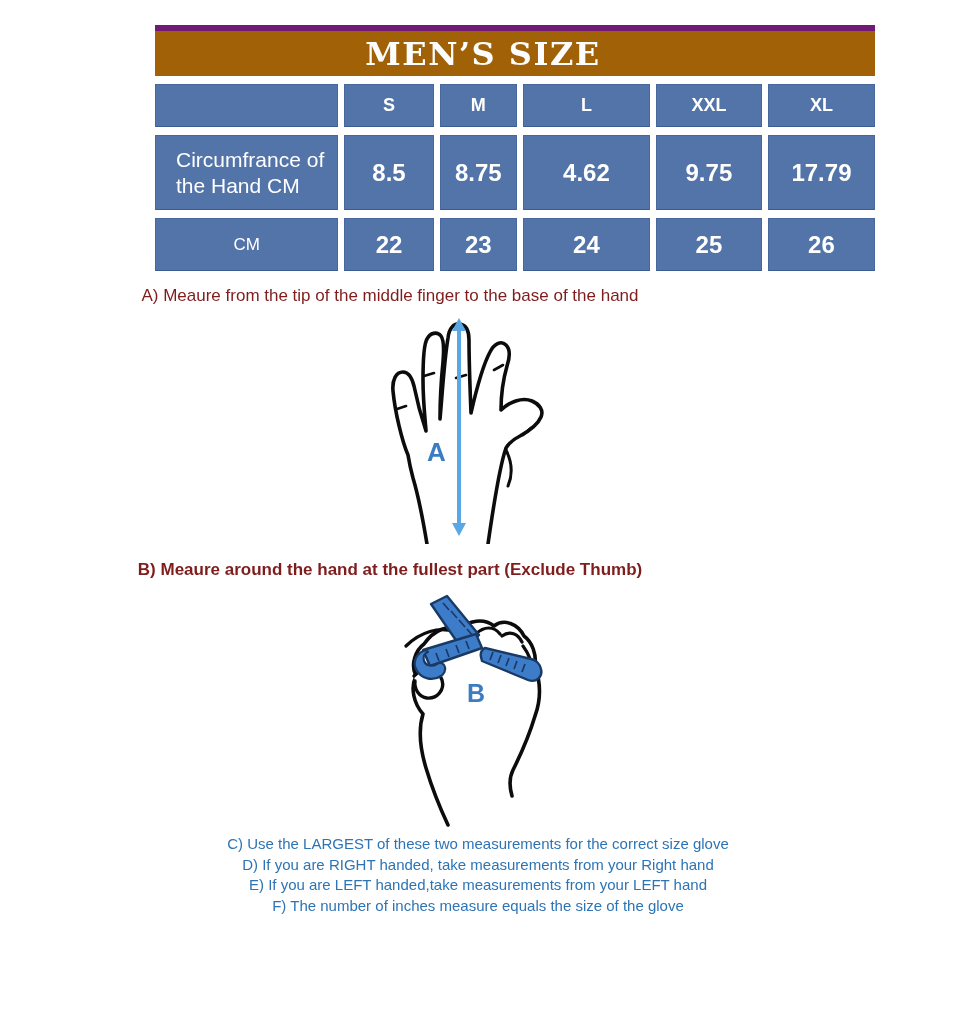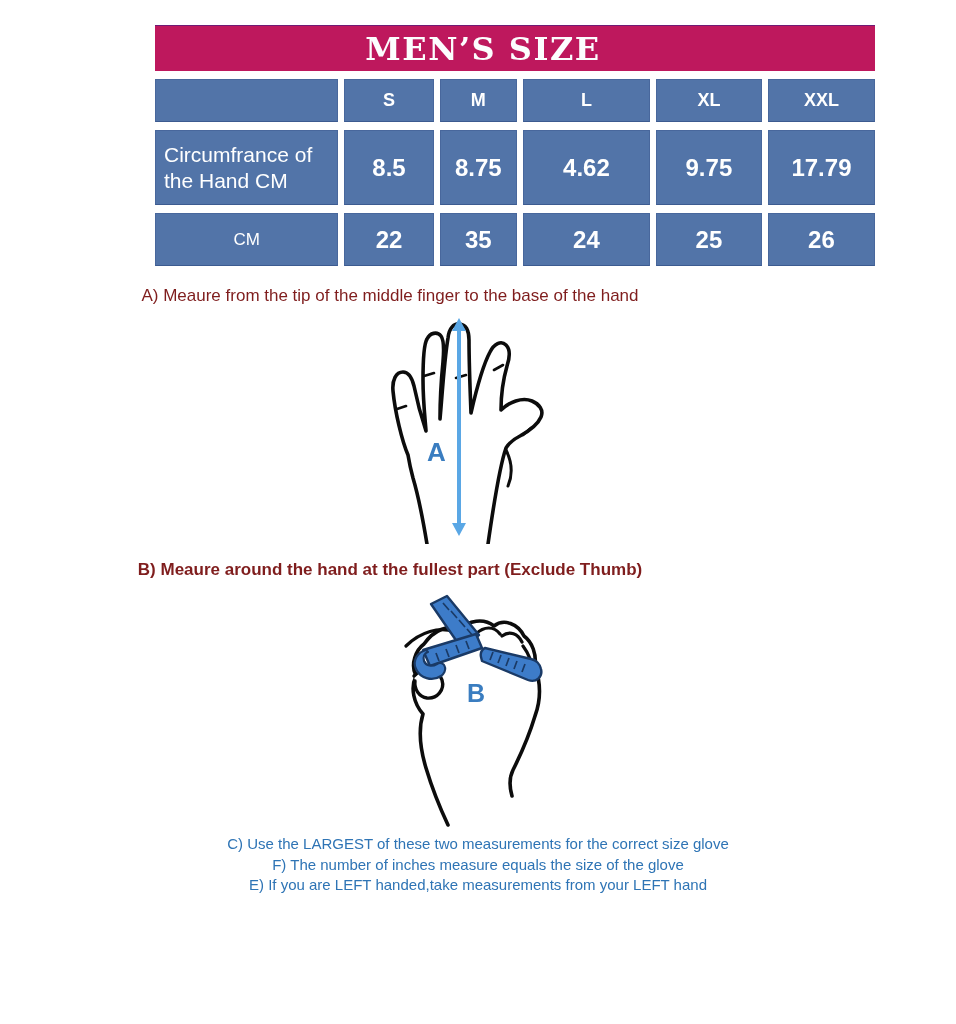--- a/index.html
+++ b/index.html
@@ -4,41 +4,41 @@
 <style>
   html,body{margin:0;padding:0;}
   body{
     width:956px;height:1024px;position:relative;overflow:hidden;
     background:#ffffff;
     font-family:"Liberation Sans",sans-serif;
   }
   
   .size-table{position:absolute;left:155px;top:25px;width:720px;}
   .title-bar{
-    background:#be185d;border-top:1px solid #701a75;height:45px;
+    background:#a16207;border-top:6px solid #701a75;height:45px;
     display:flex;align-items:center;justify-content:center;
     padding-right:64px;box-sizing:content-box;margin-bottom:8px;
   }
   .title-text{
     font-family:"DejaVu Serif",serif;font-weight:bold;font-size:32px;
     color:#fcfdfe;letter-spacing:1.5px;white-space:nowrap;
   }
   .tgrid{
     display:grid;
     grid-template-columns:185fr 90fr 78fr 128fr 107fr 108fr;
     grid-template-rows:43px 75px 53px;
     column-gap:6px;row-gap:8px;
   }
   .cell{
     background:#5274a8;border:1px solid #48679c;border-bottom-color:#3c5b90;
     color:#ffffff;display:flex;align-items:center;justify-content:center;
     box-sizing:border-box;
   }
   .size-letter{font-weight:bold;font-size:18px;}
-  .row-label{justify-content:flex-start;text-align:left;padding-left:8px;font-size:21px;line-height:1.22;}
+  .row-label{justify-content:flex-start;text-align:left;padding-left:20px;font-size:21px;line-height:1.22;}
   .cm-label{font-size:17px;}
   .num{font-weight:bold;font-size:24px;}
   
   .instr{
     position:absolute;left:0;width:780px;text-align:center;
     color:#7f1d1d;font-size:17px;
   }
   #instr-a{top:286px;}
   #instr-b{top:560px;font-weight:bold;}
   .instr-block{
@@ -58,33 +58,33 @@
 <div class="size-table">
   <div class="title-bar">
     <span class="title-text">MEN’S SIZE</span>
   </div>
   <div class="tgrid">
 
     <div class="cell"></div>
     <div class="cell size-letter">S</div>
     <div class="cell size-letter">M</div>
     <div class="cell size-letter">L</div>
+    <div class="cell size-letter">XXL</div>
     <div class="cell size-letter">XL</div>
-    <div class="cell size-letter">XXL</div>
 
     <div class="cell row-label">Circumfrance of the Hand CM</div>
     <div class="cell num">8.5</div>
     <div class="cell num">8.75</div>
     <div class="cell num">4.62</div>
     <div class="cell num">9.75</div>
     <div class="cell num">17.79</div>
 
     <div class="cell cm-label">CM</div>
     <div class="cell num">22</div>
-    <div class="cell num">35</div>
+    <div class="cell num">23</div>
     <div class="cell num">24</div>
     <div class="cell num">25</div>
     <div class="cell num">26</div>
   </div>
 </div>
 
 <div class="instr" id="instr-a">A) Meaure from the tip of the middle finger to the base of the hand</div>
 
 <svg class="fig-a" width="176" height="230" viewBox="0 0 176 230">
 
@@ -158,15 +158,16 @@
            C54,73 50,72 47,74 C42,77 36,76 34,71 C33,67 34,63 38,62 Z" fill="#3d7cc9" stroke="#1a3a66" stroke-width="2.2" stroke-linejoin="round"></path>
 
   <path d="M95,58 C92,59 90,63 91,67 L92,71 L138,90 C146,93 153,87 151,79
            C150,74 146,70 141,69 Z" fill="#3d7cc9" stroke="#1a3a66" stroke-width="2.4" stroke-linejoin="round"></path>
   <path d="M103,62 L100,70 M111,65 L108,73 M119,68 L116,76 M127,71 L124,79 M135,74 L132,82" fill="none" stroke="#1a3a66" stroke-width="1.7"></path>
   <text class="fig-label" x="77" y="112" font-size="25">B</text>
 </svg>
 
 <div class="instr-block">
   <div>C) Use the LARGEST of these two measurements for the correct size glove</div>
+  <div>D) If you are RIGHT handed, take measurements from your Right hand</div>
+  <div>E) If you are LEFT handed,take measurements from your LEFT hand</div>
   <div>F) The number of inches measure equals the size of the glove</div>
-  <div>E) If you are LEFT handed,take measurements from your LEFT hand</div>
 </div>
 
 </body></html>

